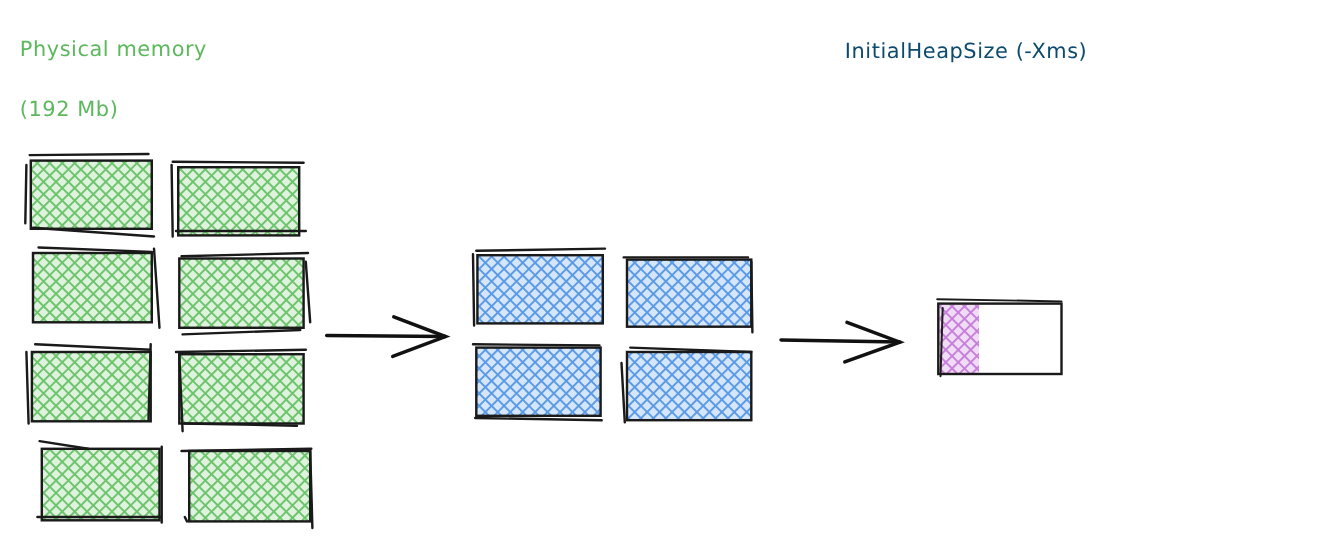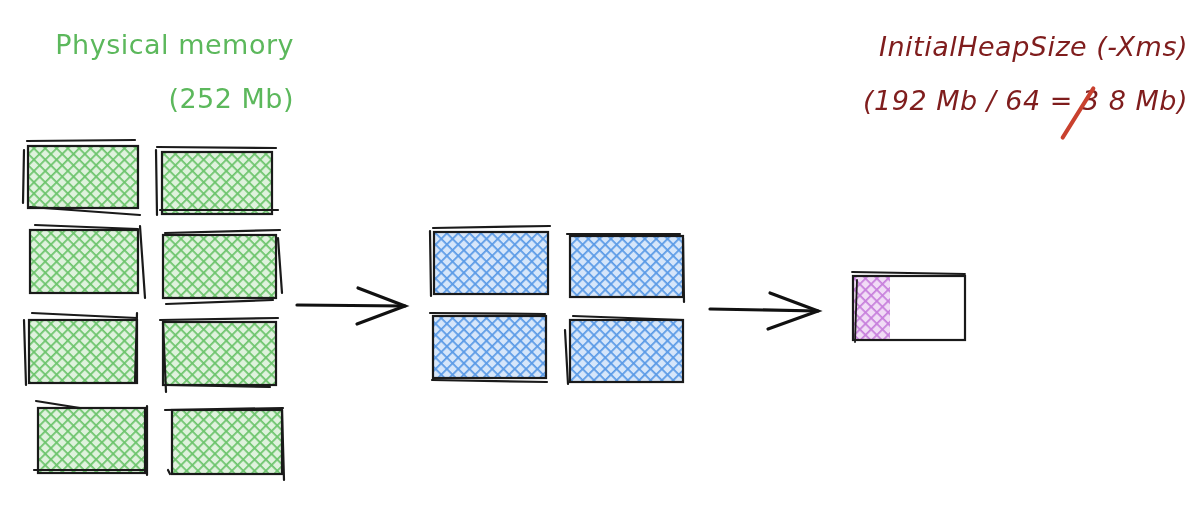--- a/index.html
+++ b/index.html
@@ -1,21 +1,21 @@
 <!DOCTYPE html>
 <html><head>
   <meta charset="utf-8">
   <style>
     html, body { margin: 0; padding: 0; background: #ffffff; }
     body { width: 1200px; height: 506px; position: relative; overflow: hidden; font-family: "DejaVu Sans", sans-serif; }
-    .label { position: absolute; text-align: right; font-family: "DejaVu Sans", sans-serif; font-size: 27px; letter-spacing: 0.5px; white-space: nowrap; line-height: 54px; font-weight: 400; }
+    .label { position: absolute; text-align: left; font-family: "DejaVu Sans", sans-serif; font-size: 19px; letter-spacing: 0.5px; white-space: nowrap; line-height: 54px; font-weight: 400; }
     .label .line { display: block; }
     .green { color: #5cb85c; }
     .blue { color: #3670b5; }
-    .purple { color: #7f1d1d; font-style: italic; }
+    .purple { color: #0c4a6e; }
     .strike { position: relative; display: inline-block; }
     .strike-mark { position: absolute; left: -6px; top: 8px; width: 4px; height: 62px; background: #c9412e; transform: rotate(32deg); transform-origin: center; border-radius: 2px; }
     svg.canvas { position: absolute; left: 0; top: 0; }
   </style>
 </head>
 <body>
 
 <svg class="canvas" width="1200" height="506" viewBox="0 0 1200 506" xmlns="http://www.w3.org/2000/svg">
   <defs>
     <pattern id="hatchGreen" width="8" height="8" patternUnits="userSpaceOnUse" patternTransform="rotate(45)">
@@ -101,22 +101,21 @@
 
   <g stroke-linecap="round">
     <rect x="854" y="277" width="36" height="63" fill="url(#hatchPurple)" stroke="none"></rect>
     <rect x="853" y="276" width="112" height="64" fill="none" stroke="#1a1a1a" stroke-width="2.2"></rect>
     <path d="M852 272 L965 274 M857 280 L855 342" fill="none" stroke="#1a1a1a" stroke-width="1.8"></path>
   </g>
 </svg>
 
 <div class="label green" style="left: 18px; top: 18px; width: 276px;">
   <span class="line">Physical memory</span>
-  <span class="line">(252 Mb)</span>
+  <span class="line">(192 Mb)</span>
 </div>
 
 <div class="label blue" style="left: 368px; top: 20px; width: 384px;">
 </div>
 
 <div class="label purple" style="left: 768px; top: 20px; width: 420px;">
   <span class="line">InitialHeapSize (-Xms)</span>
-  <span class="line"><span>(192 Mb / 64 = </span><span class="strike"><span>3</span><span class="strike-mark"></span></span><span> 8 Mb)</span></span>
 </div>
 
 </body></html>

